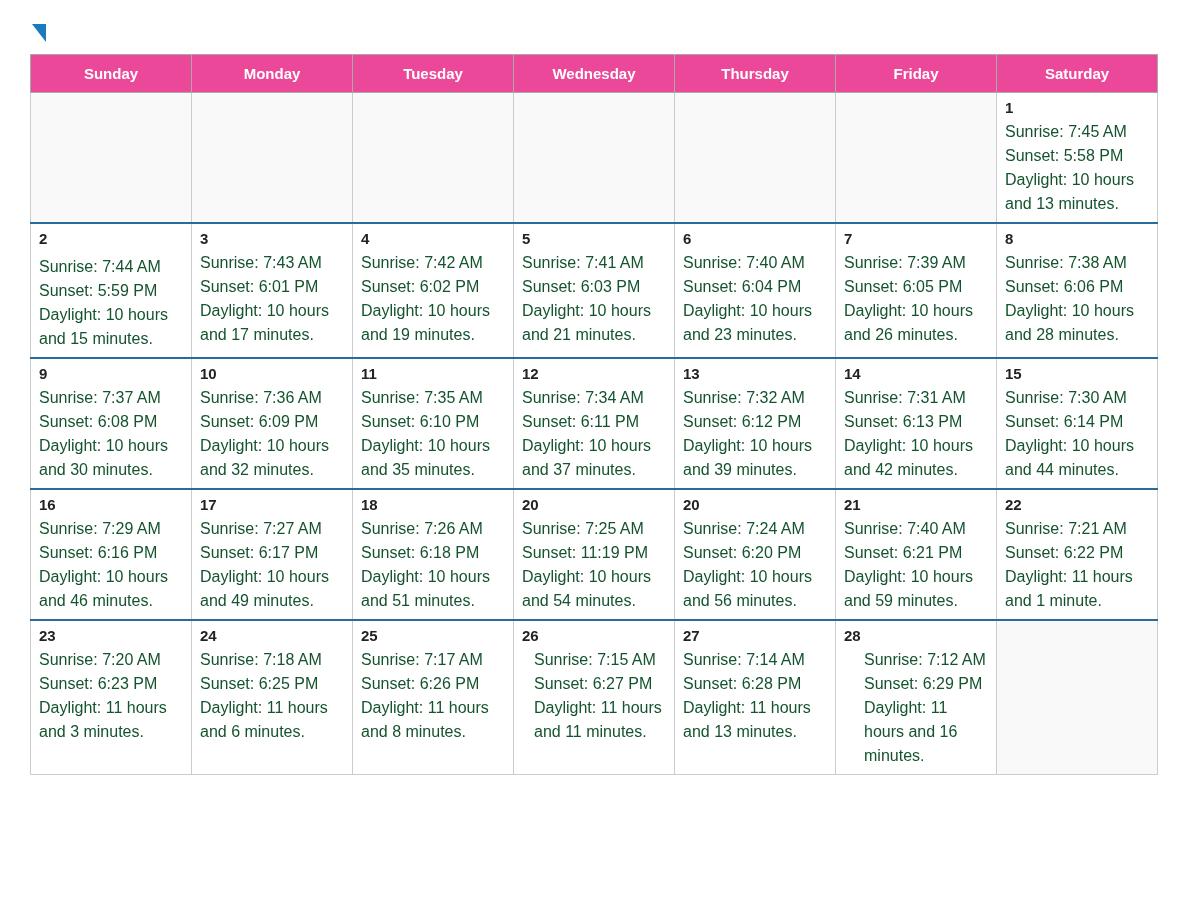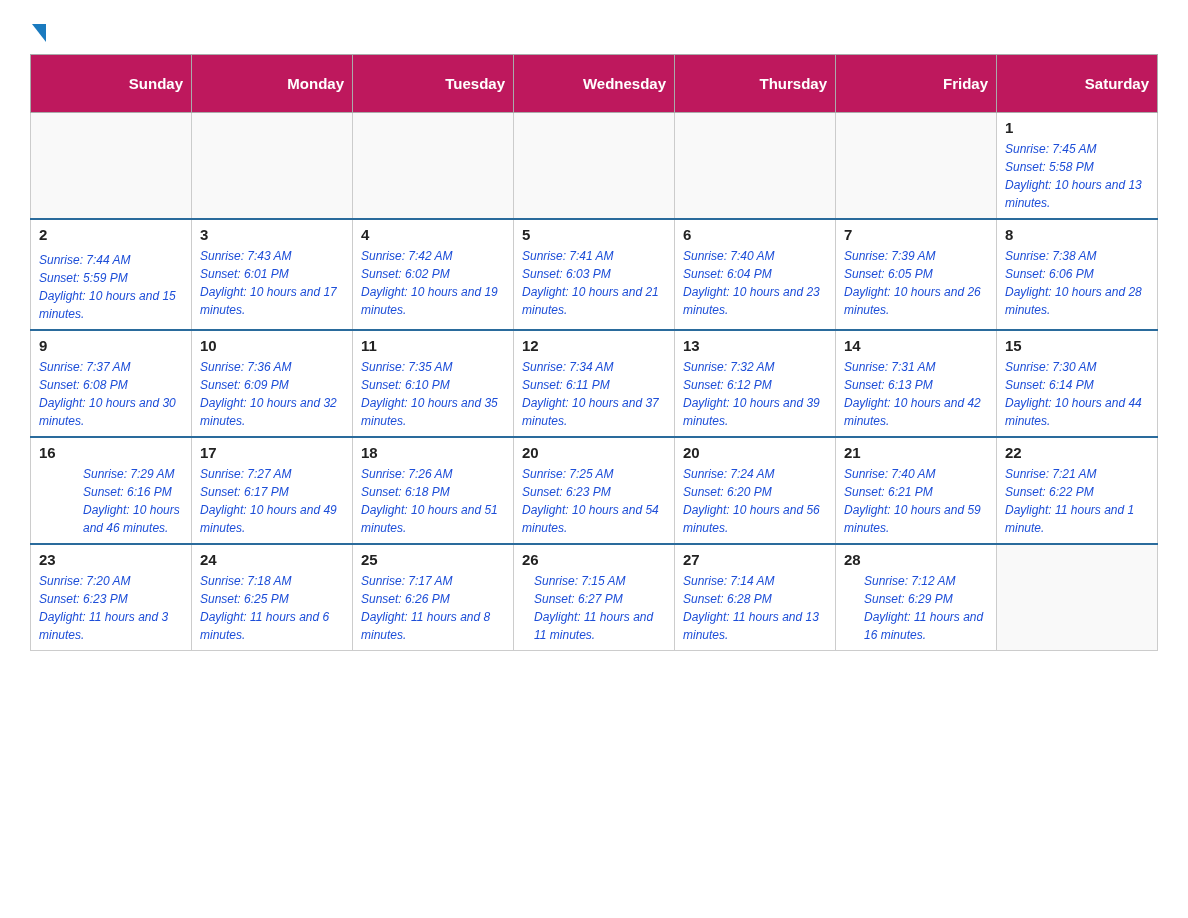--- a/index.html
+++ b/index.html
@@ -59,26 +59,26 @@
       font-size: 22px;
       color: #444;
       margin-top: 4px;
     }
     .calendar {
       width: 100%;
       border-collapse: collapse;
       border: 1px solid #aaa;
     }
     .calendar th {
-      background-color: #be185d;
+      background-color: #ec4899;
       color: #fff;
       font-size: 15px;
       font-weight: bold;
-      padding: 20px 8px;
-      text-align: right;
+      padding: 10px 8px;
+      text-align: center;
       border: 1px solid #aaa;
     }
     .calendar td {
       vertical-align: top;
       border: 1px solid #ccc;
       padding: 6px 8px;
       width: 14.28%;
       min-height: 110px;
       font-size: 12.5px;
       color: #333;
@@ -87,24 +87,23 @@
     .calendar td.empty {
       background: #f9f9f9;
     }
     .day-num {
       font-size: 15px;
       font-weight: bold;
       color: #222;
       margin-bottom: 4px;
     }
     .day-info {
-      font-size: 12px;
-      color: #1d4ed8;
+      font-size: 16px;
+      color: #14532d;
       line-height: 1.5;
-      font-style: italic;
     }
     .row-divider {
       border-top: 2px solid #2a6b9c;
     }
   </style>
 </head>
 <body>
 
 <div class="header">
   <div class="logo">
@@ -233,40 +232,40 @@
         <td>
           <div class="day-num">15</div>
           <div class="day-info" style="white-space: pre-line;">Sunrise: 7:30 AM
 Sunset: 6:14 PM
 Daylight: 10 hours and 44 minutes.</div>
         </td>
       </tr>
       <tr class="row-divider">
         <td>
           <div class="day-num">16</div>
-          <div class="day-info" style="white-space: pre-line; margin-left: 44px;">Sunrise: 7:29 AM
+          <div class="day-info" style="white-space: pre-line;">Sunrise: 7:29 AM
 Sunset: 6:16 PM
 Daylight: 10 hours and 46 minutes.</div>
         </td>
         <td>
           <div class="day-num">17</div>
           <div class="day-info" style="white-space: pre-line;">Sunrise: 7:27 AM
 Sunset: 6:17 PM
 Daylight: 10 hours and 49 minutes.</div>
         </td>
         <td>
           <div class="day-num">18</div>
           <div class="day-info" style="white-space: pre-line;">Sunrise: 7:26 AM
 Sunset: 6:18 PM
 Daylight: 10 hours and 51 minutes.</div>
         </td>
         <td>
           <div class="day-num">20</div>
           <div class="day-info" style="white-space: pre-line;">Sunrise: 7:25 AM
-Sunset: 6:23 PM
+Sunset: 11:19 PM
 Daylight: 10 hours and 54 minutes.</div>
         </td>
         <td>
           <div class="day-num">20</div>
           <div class="day-info" style="white-space: pre-line;">Sunrise: 7:24 AM
 Sunset: 6:20 PM
 Daylight: 10 hours and 56 minutes.</div>
         </td>
         <td>
           <div class="day-num">21</div>

